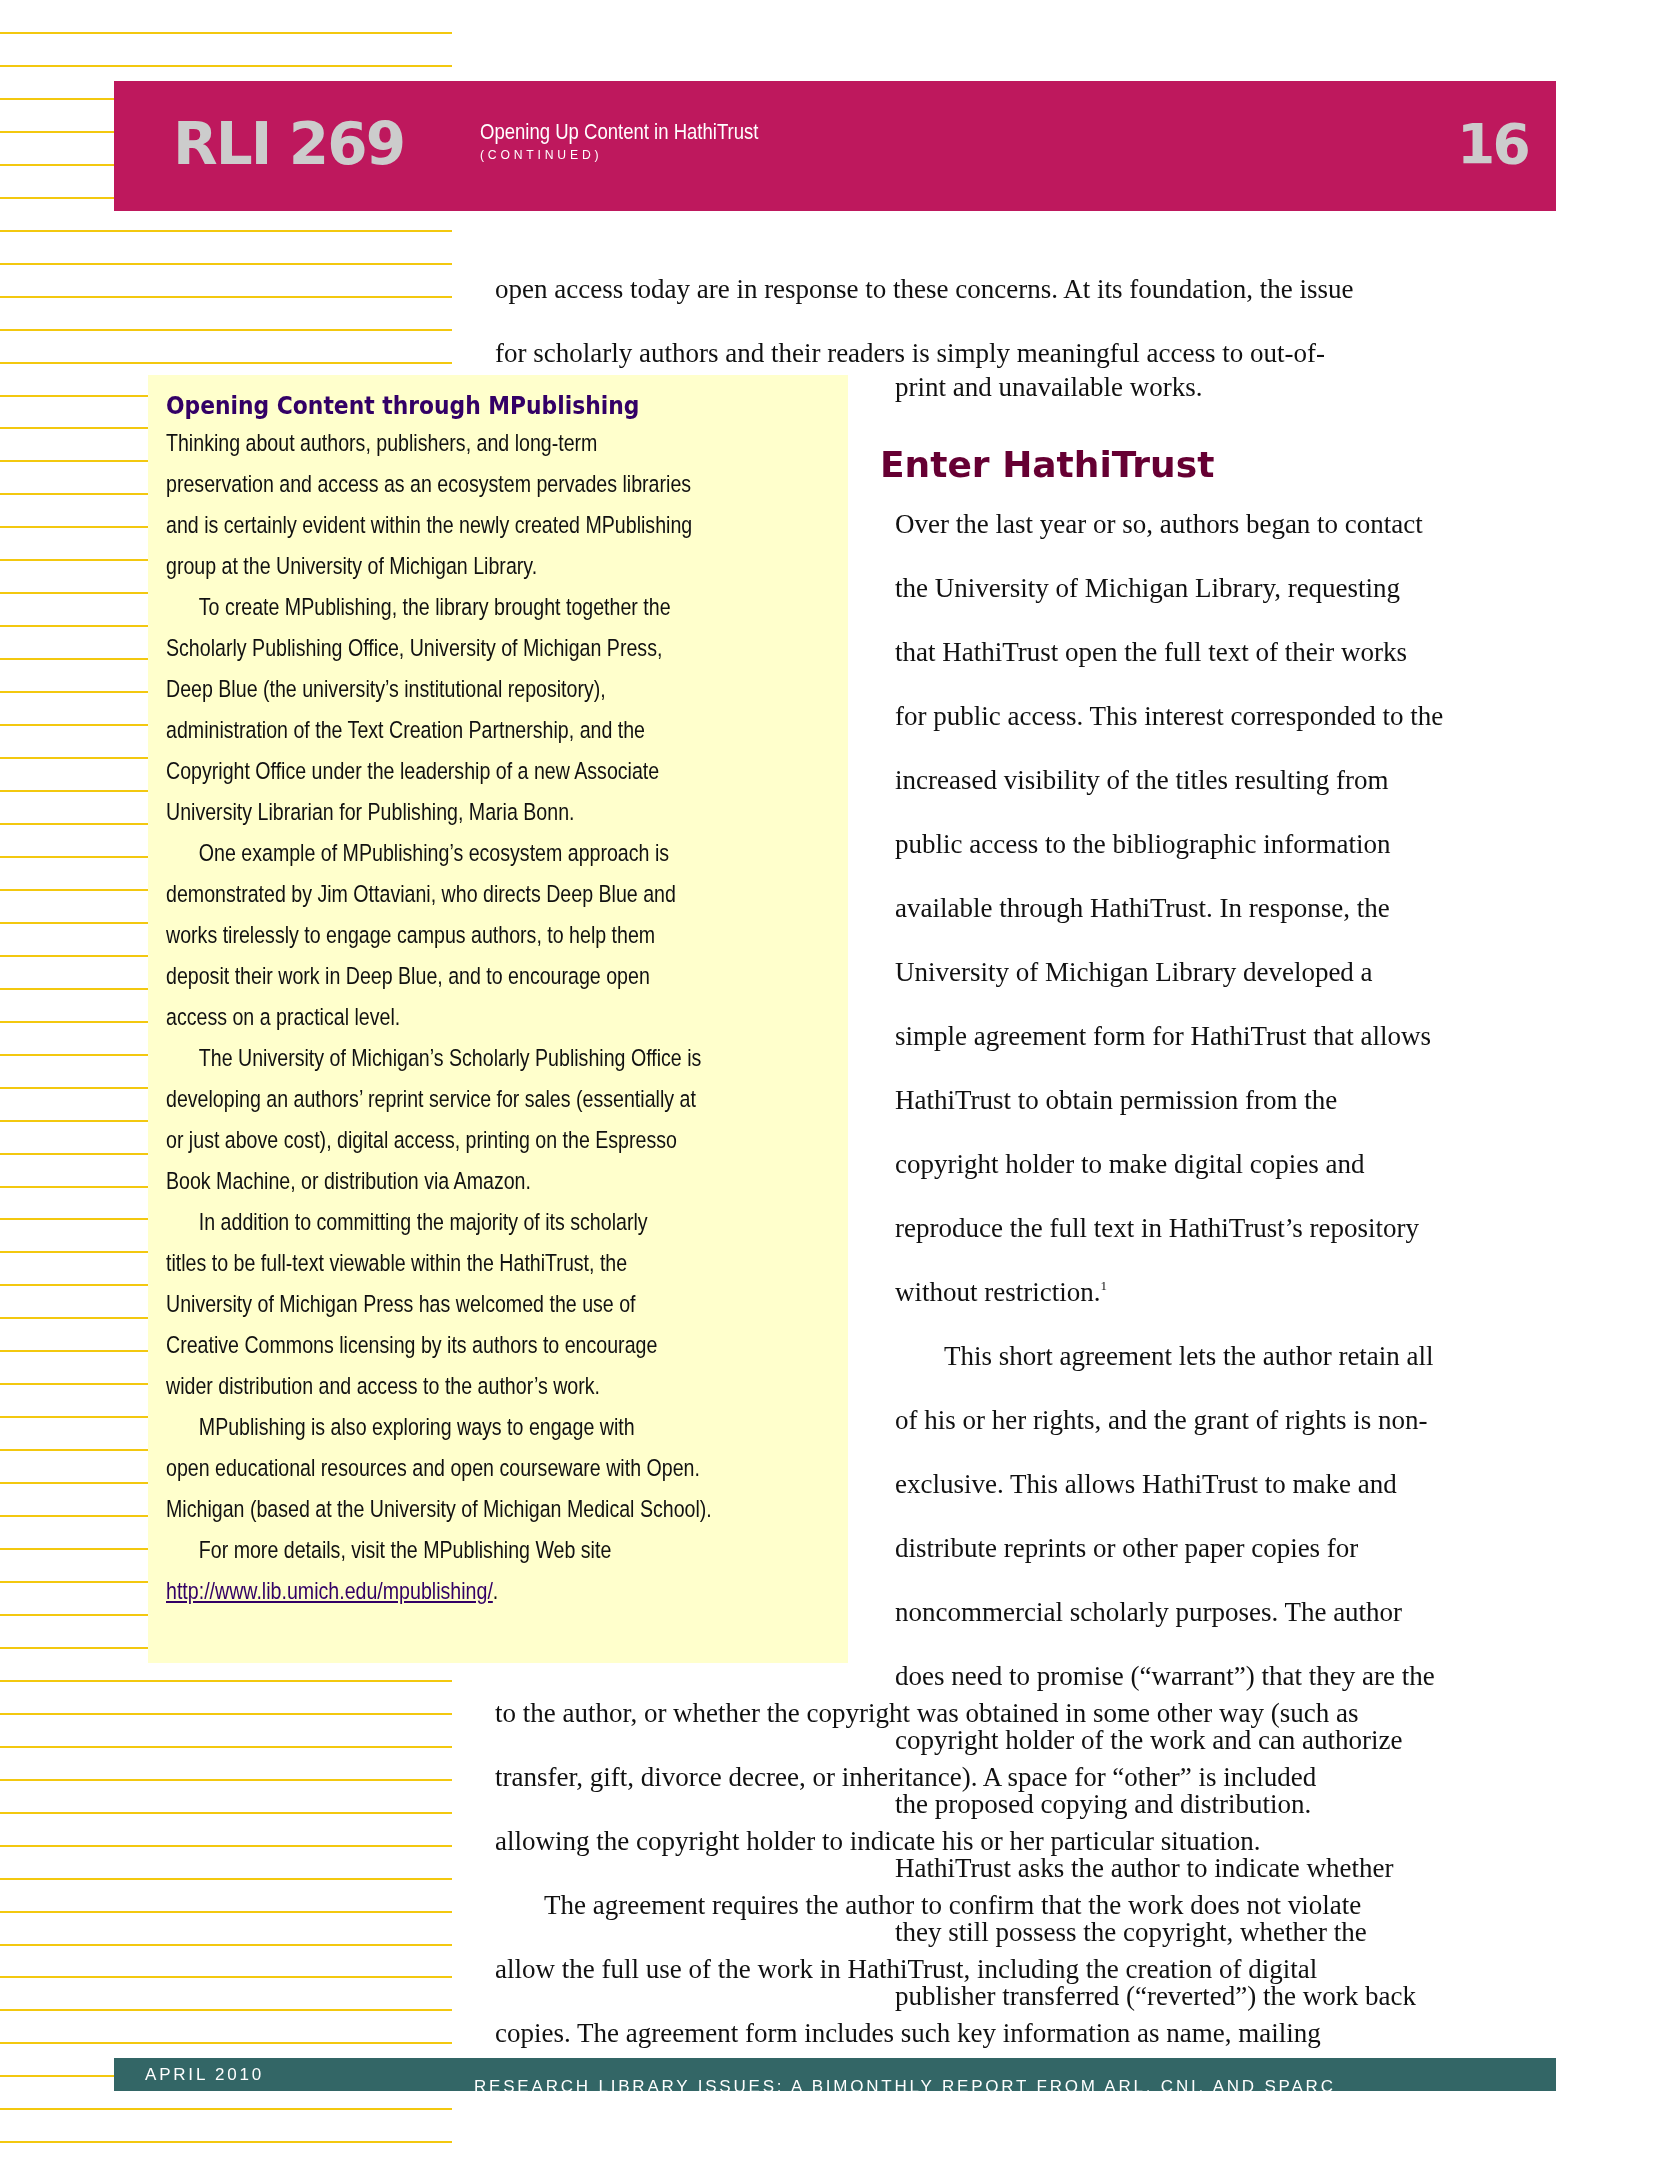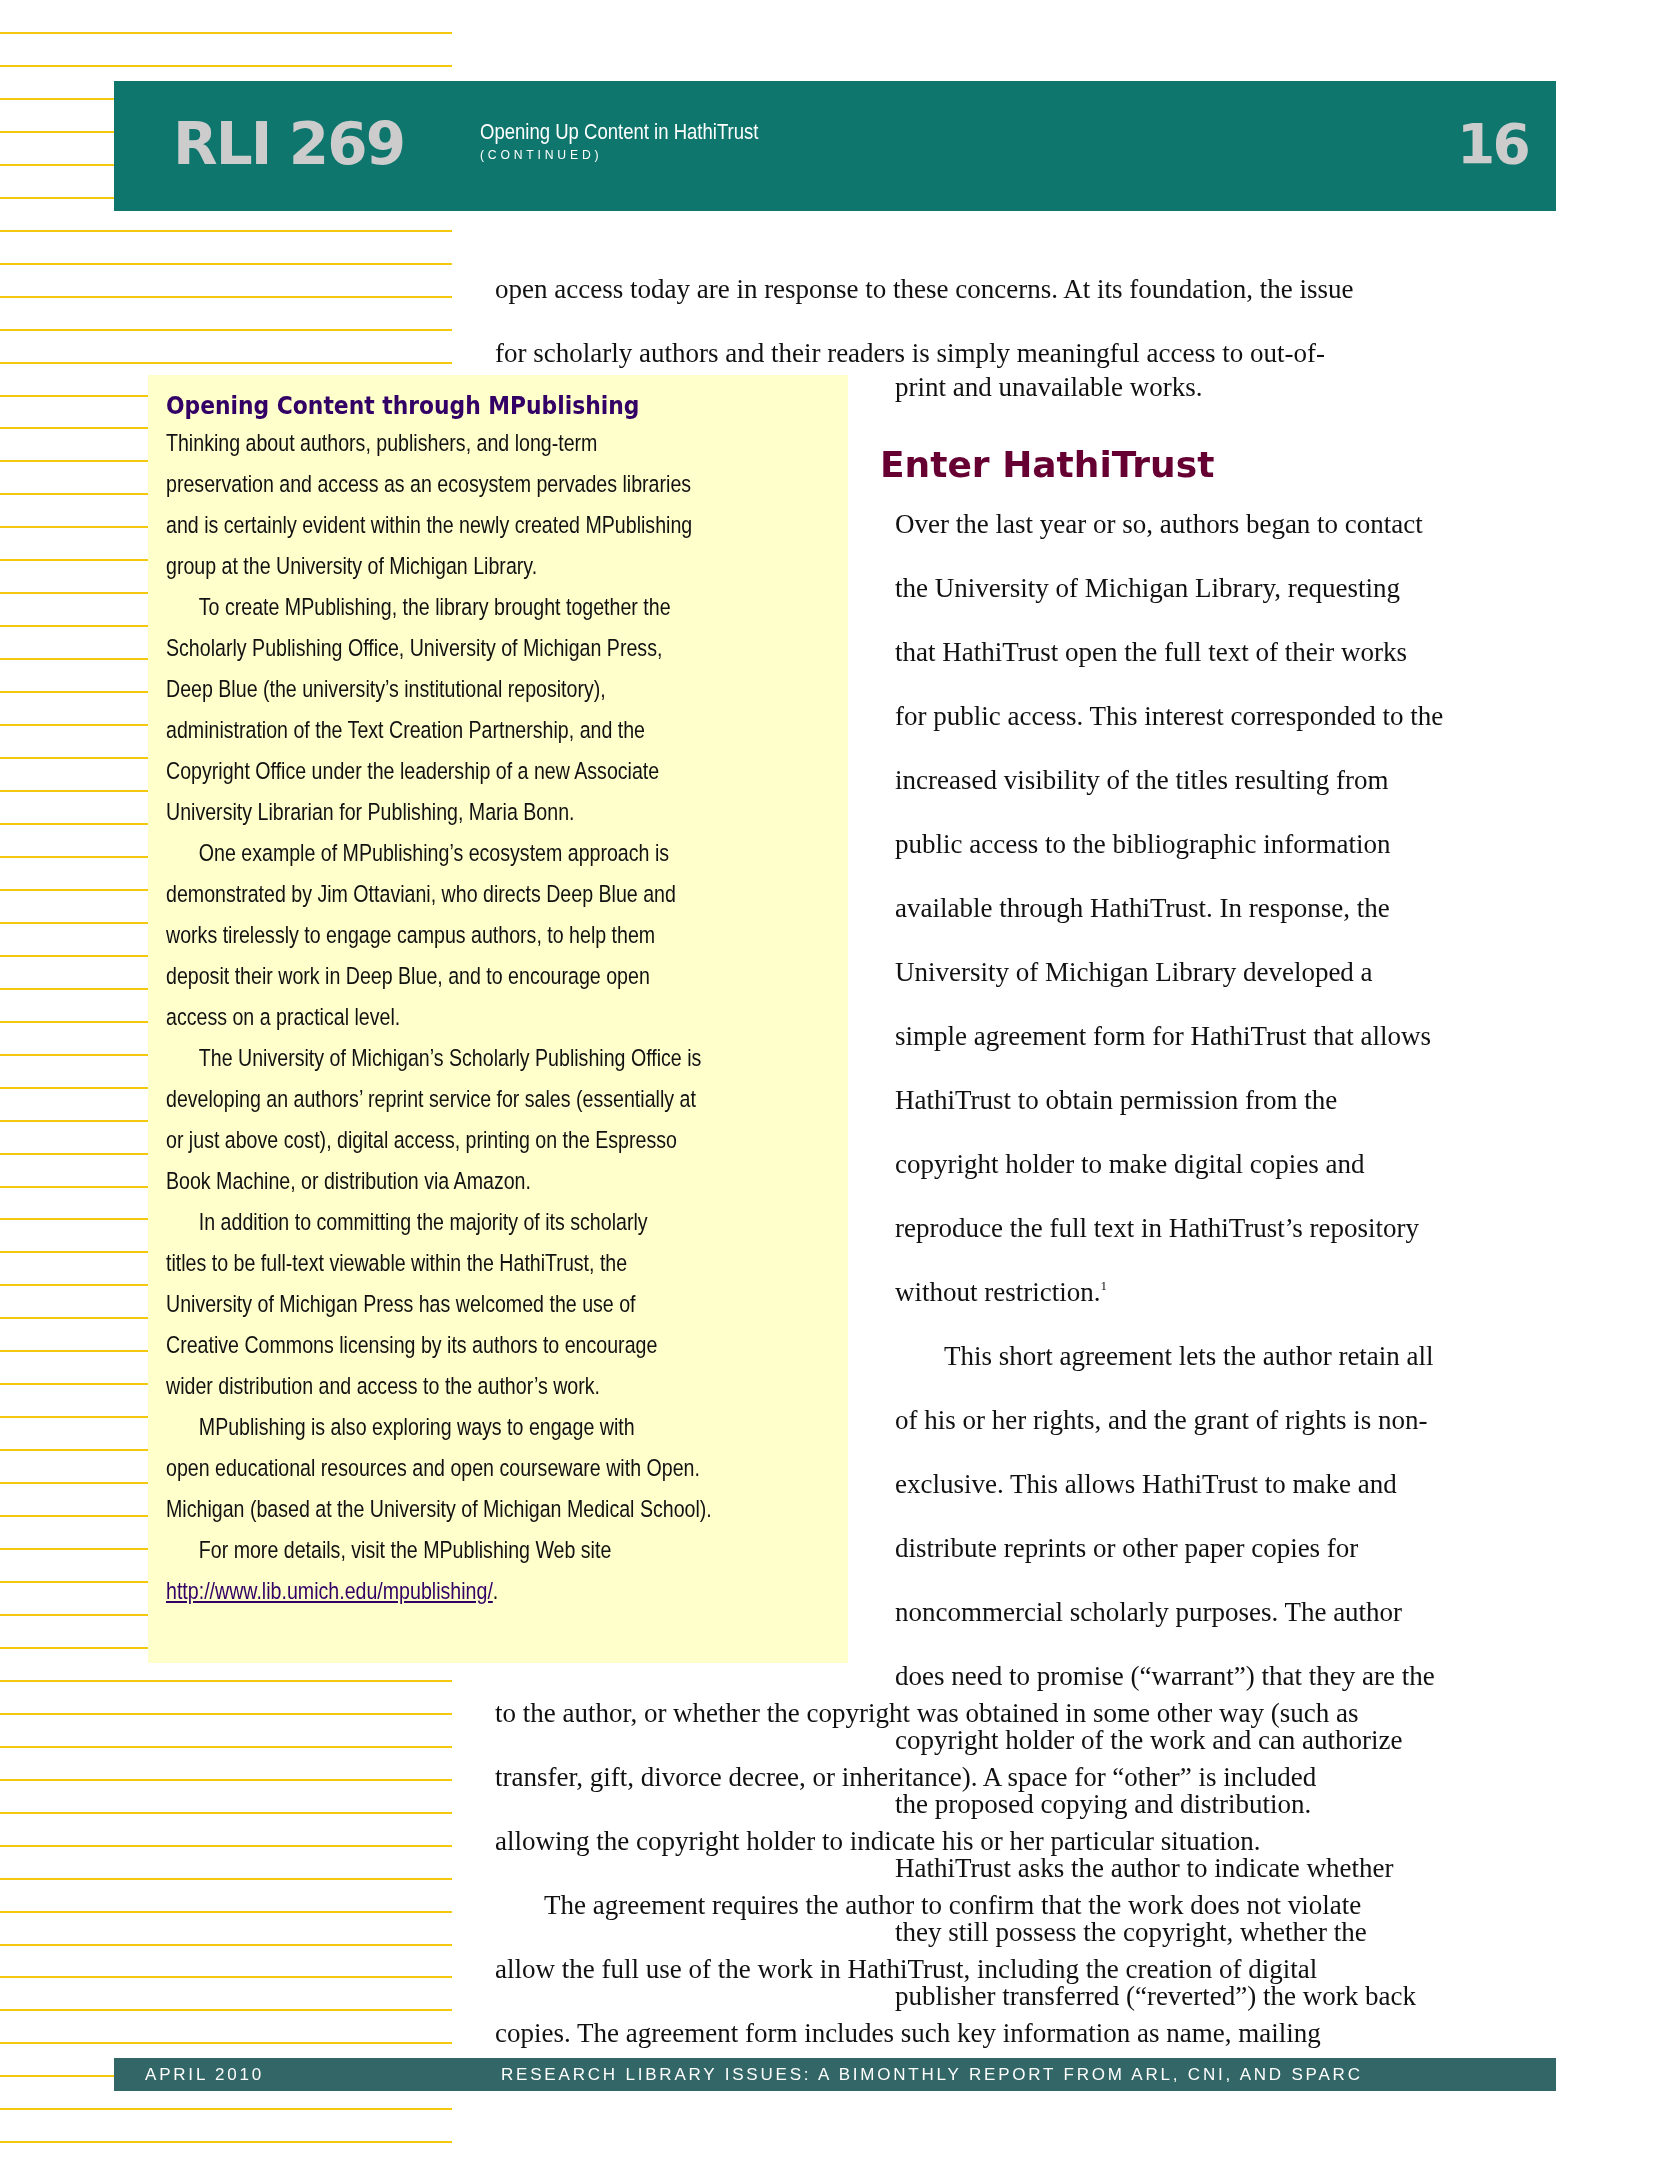--- a/index.html
+++ b/index.html
@@ -5,21 +5,21 @@
   html, body { margin: 0; padding: 0; background: #ffffff; }
   body { width: 1680px; height: 2174px; position: relative; overflow: hidden; }
 
   
   #rules { position: absolute; left: 0; top: 0; width: 452px; height: 2174px; z-index: 0; }
   #rules .rule { position: absolute; left: 0; width: 452px; height: 1.9px; background: #f3c80f; }
 
   
   .header {
     position: absolute; left: 114px; top: 81px; width: 1442px; height: 130px;
-    background: #0f766e; z-index: 2;
+    background: #be185d; z-index: 2;
   }
   .header .issue {
     position: absolute; left: 59px; top: 34px;
     font-family: "DejaVu Sans", sans-serif; font-weight: 700;
     font-size: 58px; letter-spacing: -1.9px; color: #cccccc; line-height: 58px;
   }
   .header .title {
     position: absolute; left: 366px; top: 38px;
     font-family: "Liberation Sans", sans-serif; font-size: 22.6px; color: #ffffff;
     transform: scaleX(0.82); transform-origin: left top; line-height: 26px; white-space: nowrap;
@@ -74,21 +74,21 @@
   
   .footer {
     position: absolute; left: 114px; top: 2058px; width: 1442px; height: 33px;
     background: #336666; z-index: 2;
   }
   .footer span {
     position: absolute; top: 5.6px; font-family: "Liberation Sans", sans-serif;
     font-size: 17px; color: #ffffff; letter-spacing: 2.8px; line-height: 21px; white-space: nowrap;
   }
   .footer .date { left: 31px; }
-  .footer .pub { left: 387px; }
+  .footer .pub { left: 360px; margin-top: 12px; }
 </style>
 </head>
 <body>
 
 <div id="rules">
     <div class="rule" style="top: 32px;"></div>
     <div class="rule" style="top: 65px;"></div>
     <div class="rule" style="top: 98px;"></div>
     <div class="rule" style="top: 131px;"></div>
     <div class="rule" style="top: 164px;"></div>

